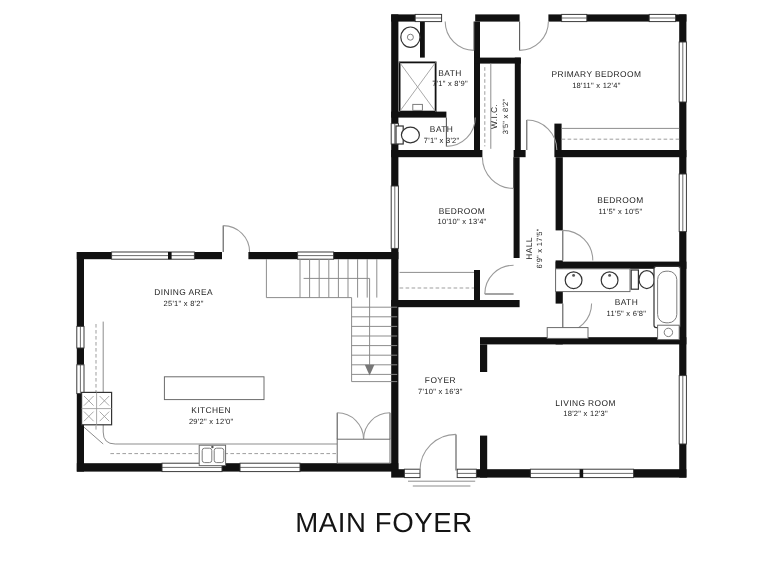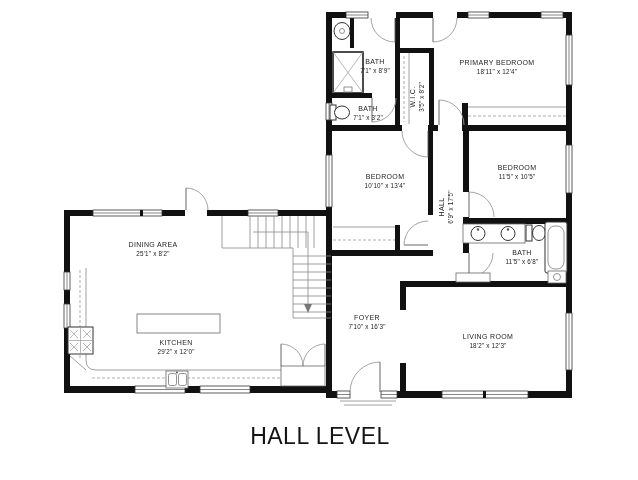--- a/index.html
+++ b/index.html
@@ -308,14 +308,14 @@
     </div>
   <div class="room-label" style="left:367px;top:322px">
     <div class="rn">FOYER</div>
       <div class="rd">7'10" x 16'3"</div>
     </div>
   <div class="room-label" style="left:488px;top:341px">
     <div class="rn">LIVING ROOM</div>
       <div class="rd">18'2" x 12'3"</div>
     </div>
 
-  <div class="plan-title">HALL LEVEL</div>
+  <div class="plan-title">MAIN FOYER</div>
 </div>
 
 </body></html>

